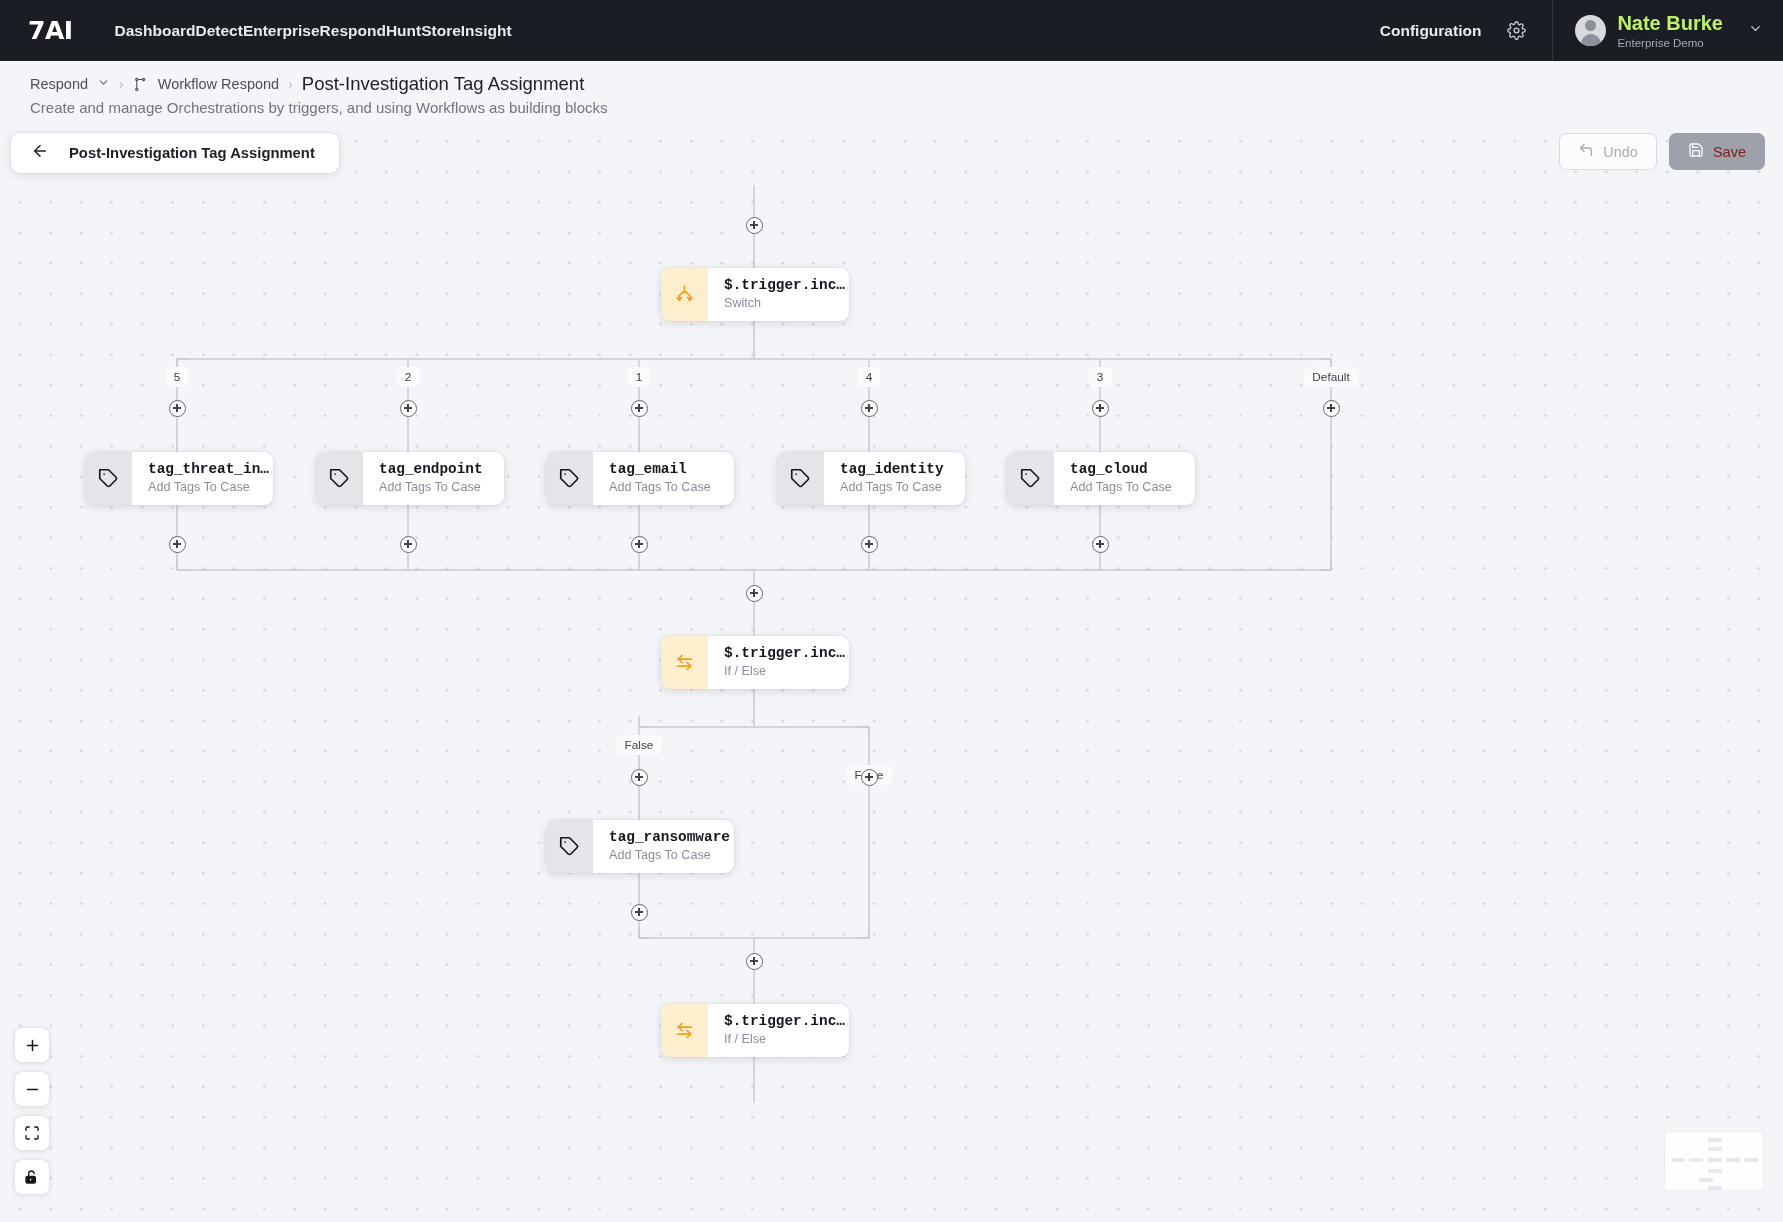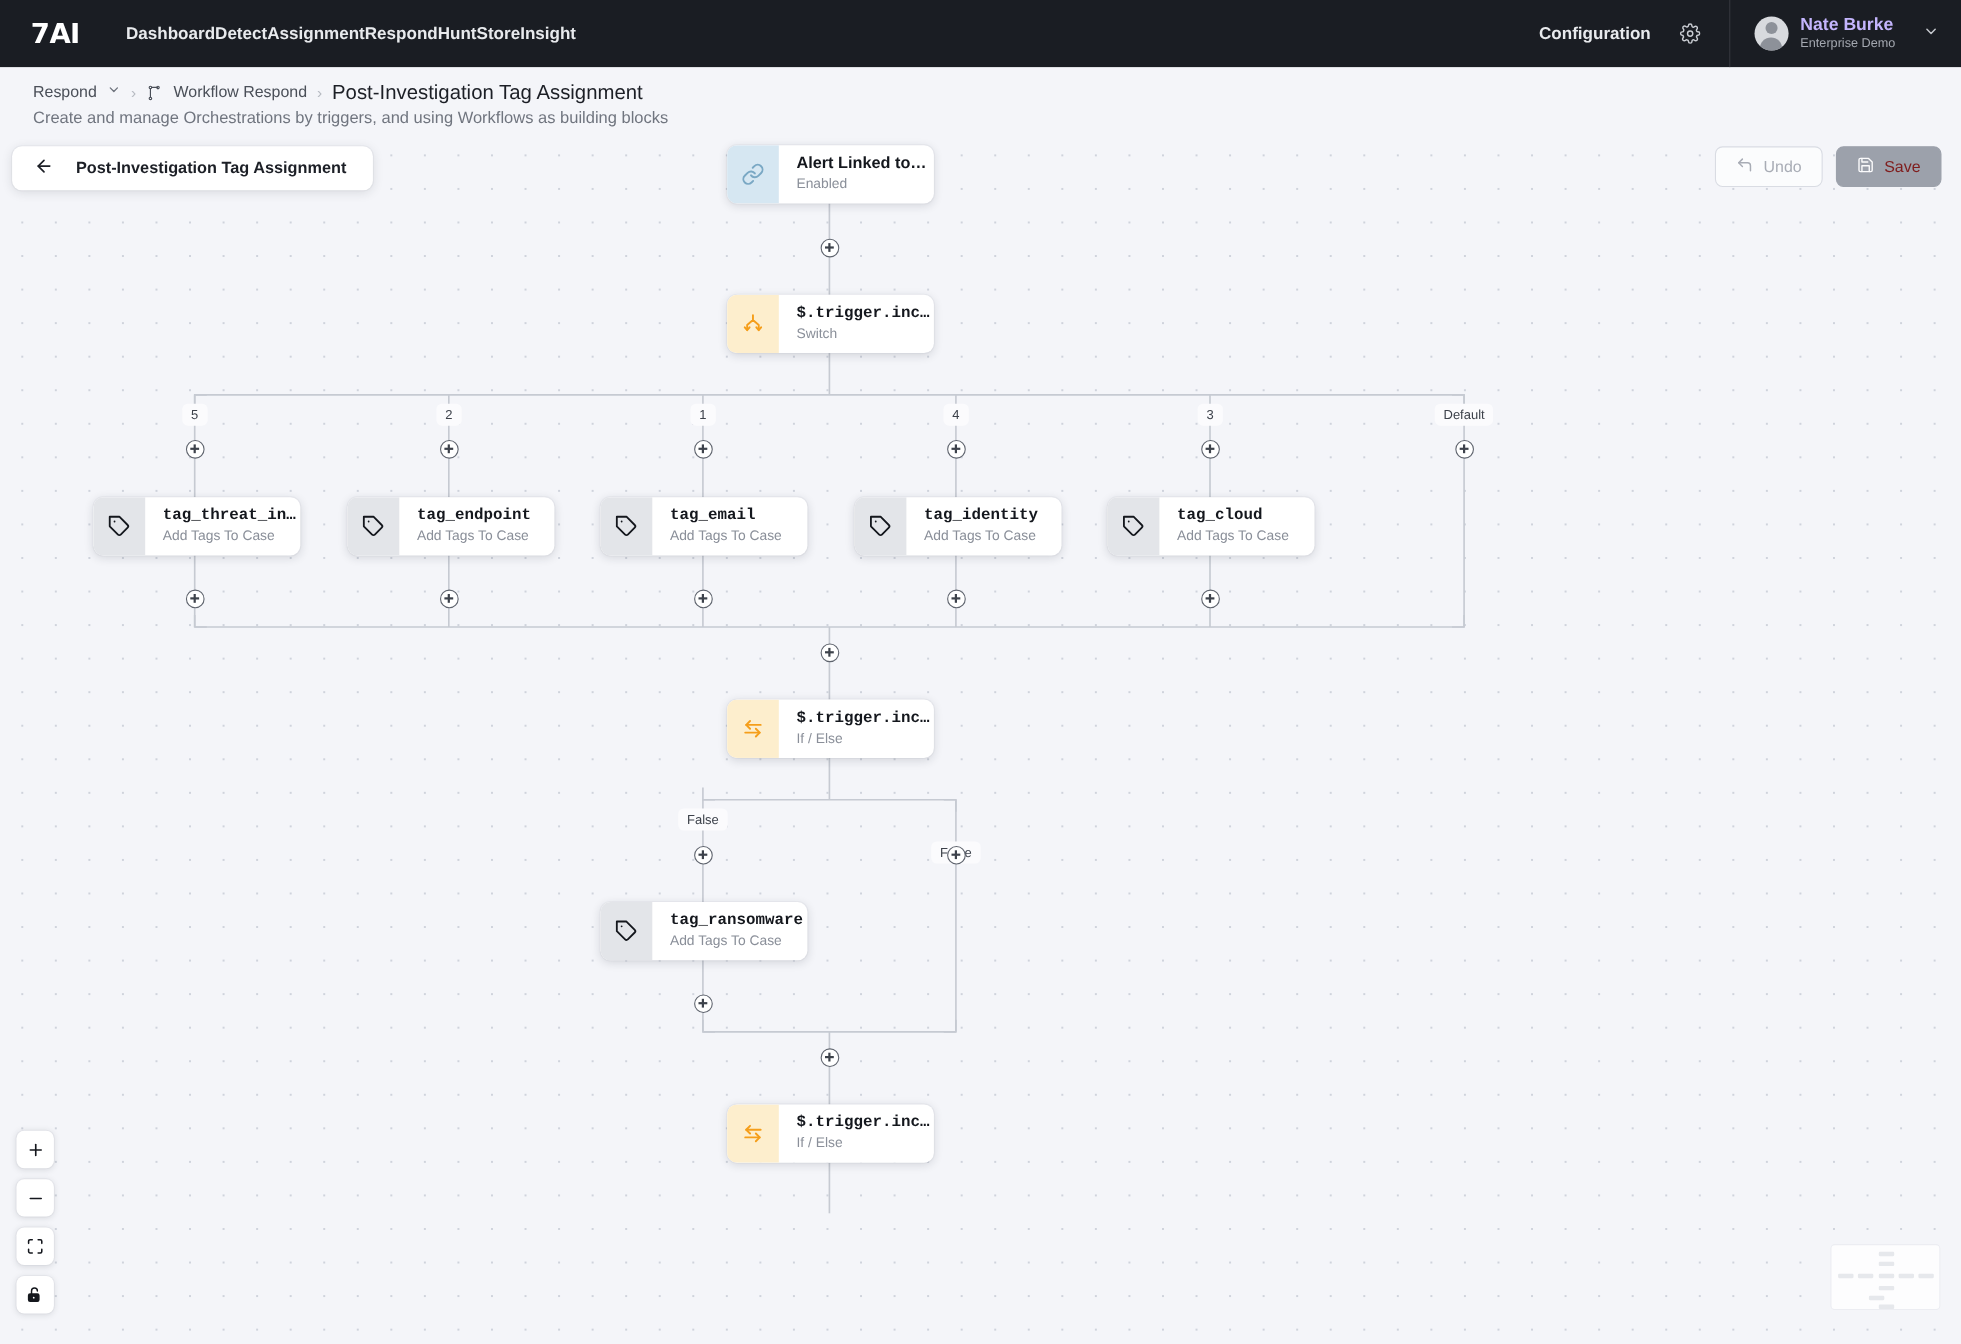--- a/index.html
+++ b/index.html
@@ -42,21 +42,21 @@
     position: relative; overflow: hidden; flex-shrink: 0;
   }
   .avatar::before {
     content: ""; position: absolute; width: 11px; height: 11px; border-radius: 50%;
     background: #8d9199; left: 10px; top: 5px;
   }
   .avatar::after {
     content: ""; position: absolute; width: 20px; height: 13px;
     border-radius: 10px 10px 0 0; background: #8d9199; left: 5.5px; top: 19px;
   }
-  .user-name { color: #c4b5fd; font-size: 16px; font-weight: 600; line-height: 1.25; }
+  .user-name { color: #bef264; font-size: 20px; font-weight: 600; line-height: 1.25; }
   .user-org { color: #a4a8b0; font-size: 11.5px; line-height: 1.3; }
   .chev { margin-left: 14px; color: #c4c7cd; }
 
   
   .crumbbar { padding: 12px 0 0 30px; background: #f4f5f9; position: relative; z-index: 40; }
   .crumbrow { display: flex; align-items: center; gap: 9px; }
   .crumb { font-size: 14.5px; color: #4a4f58; cursor: pointer; white-space: nowrap; }
   .crumb-sep { color: #b6bac2; font-size: 14px; }
   .crumb-cur { font-size: 18.5px; color: #1c1f26; white-space: nowrap; }
   .crumb-sub { font-size: 15px; color: #70757f; margin-top: 4px; }
@@ -156,21 +156,21 @@
   .mm-box { position: absolute; background: #e6e8ec; border-radius: 1px; }
 </style>
 </head>
 <body>
 
 <div class="topnav">
   <div class="logo">7AI</div>
   <div class="navlinks">
     <div class="navlink">Dashboard</div>
     <div class="navlink">Detect</div>
-    <div class="navlink">Assignment</div>
+    <div class="navlink">Enterprise</div>
     <div class="navlink">Respond</div>
     <div class="navlink">Hunt</div>
     <div class="navlink">Store</div>
     <div class="navlink">Insight</div>
   </div>
   <div class="nav-right">
     <div class="config-label">Configuration</div>
     <div class="gear-btn">
       <svg width="19" height="19" viewBox="0 0 24 24" fill="none" stroke="#c8cbd1" stroke-width="1.7">
         <circle cx="12" cy="12" r="3"></circle>
@@ -289,32 +289,20 @@
         <svg width="16" height="16" viewBox="0 0 24 24" fill="none" stroke="#fbfbfc" stroke-width="1.9" stroke-linecap="round" stroke-linejoin="round">
           <path d="M19 21H5a2 2 0 01-2-2V5a2 2 0 012-2h11l5 5v11a2 2 0 01-2 2z"></path>
           <polyline points="17 21 17 13 7 13 7 21"></polyline>
             <polyline points="7 3 7 8 15 8"></polyline>
           </svg>
       </span>
       <span>Save</span>
     </div>
   </div>
 
-  <div class="node" style="left:661px;top:14px;width:188px">
-    <div class="node-ico ico-link">
-      <svg width="21" height="21" viewBox="0 0 24 24" fill="none" stroke="#7aa8c4" stroke-width="2" stroke-linecap="round" stroke-linejoin="round">
-        <path d="M10 13a5 5 0 007.54.54l3-3a5 5 0 00-7.07-7.07l-1.72 1.71"></path>
-        <path d="M14 11a5 5 0 00-7.54-.54l-3 3a5 5 0 007.07 7.07l1.71-1.71"></path>
-        </svg>
-    </div>
-    <div class="node-body">
-      <div class="node-title sans">Alert Linked to…</div>
-      <div class="node-sub">Enabled</div>
-    </div>
-  </div>
 
   <div class="node" style="left:661px;top:150px;width:188px">
     <div class="node-ico ico-amber">
       <svg width="21" height="21" viewBox="0 0 24 24" fill="none" stroke="#f59e1a" stroke-width="2" stroke-linecap="round" stroke-linejoin="round">
         <path d="M12 3v5M12 8L6 13v5M12 8l6 5v5"></path>
         <polyline points="3.5 15.5 6 18.5 8.5 15.5"></polyline>
           <polyline points="15.5 15.5 18 18.5 20.5 15.5"></polyline>
         </svg>
     </div>
     <div class="node-body">

